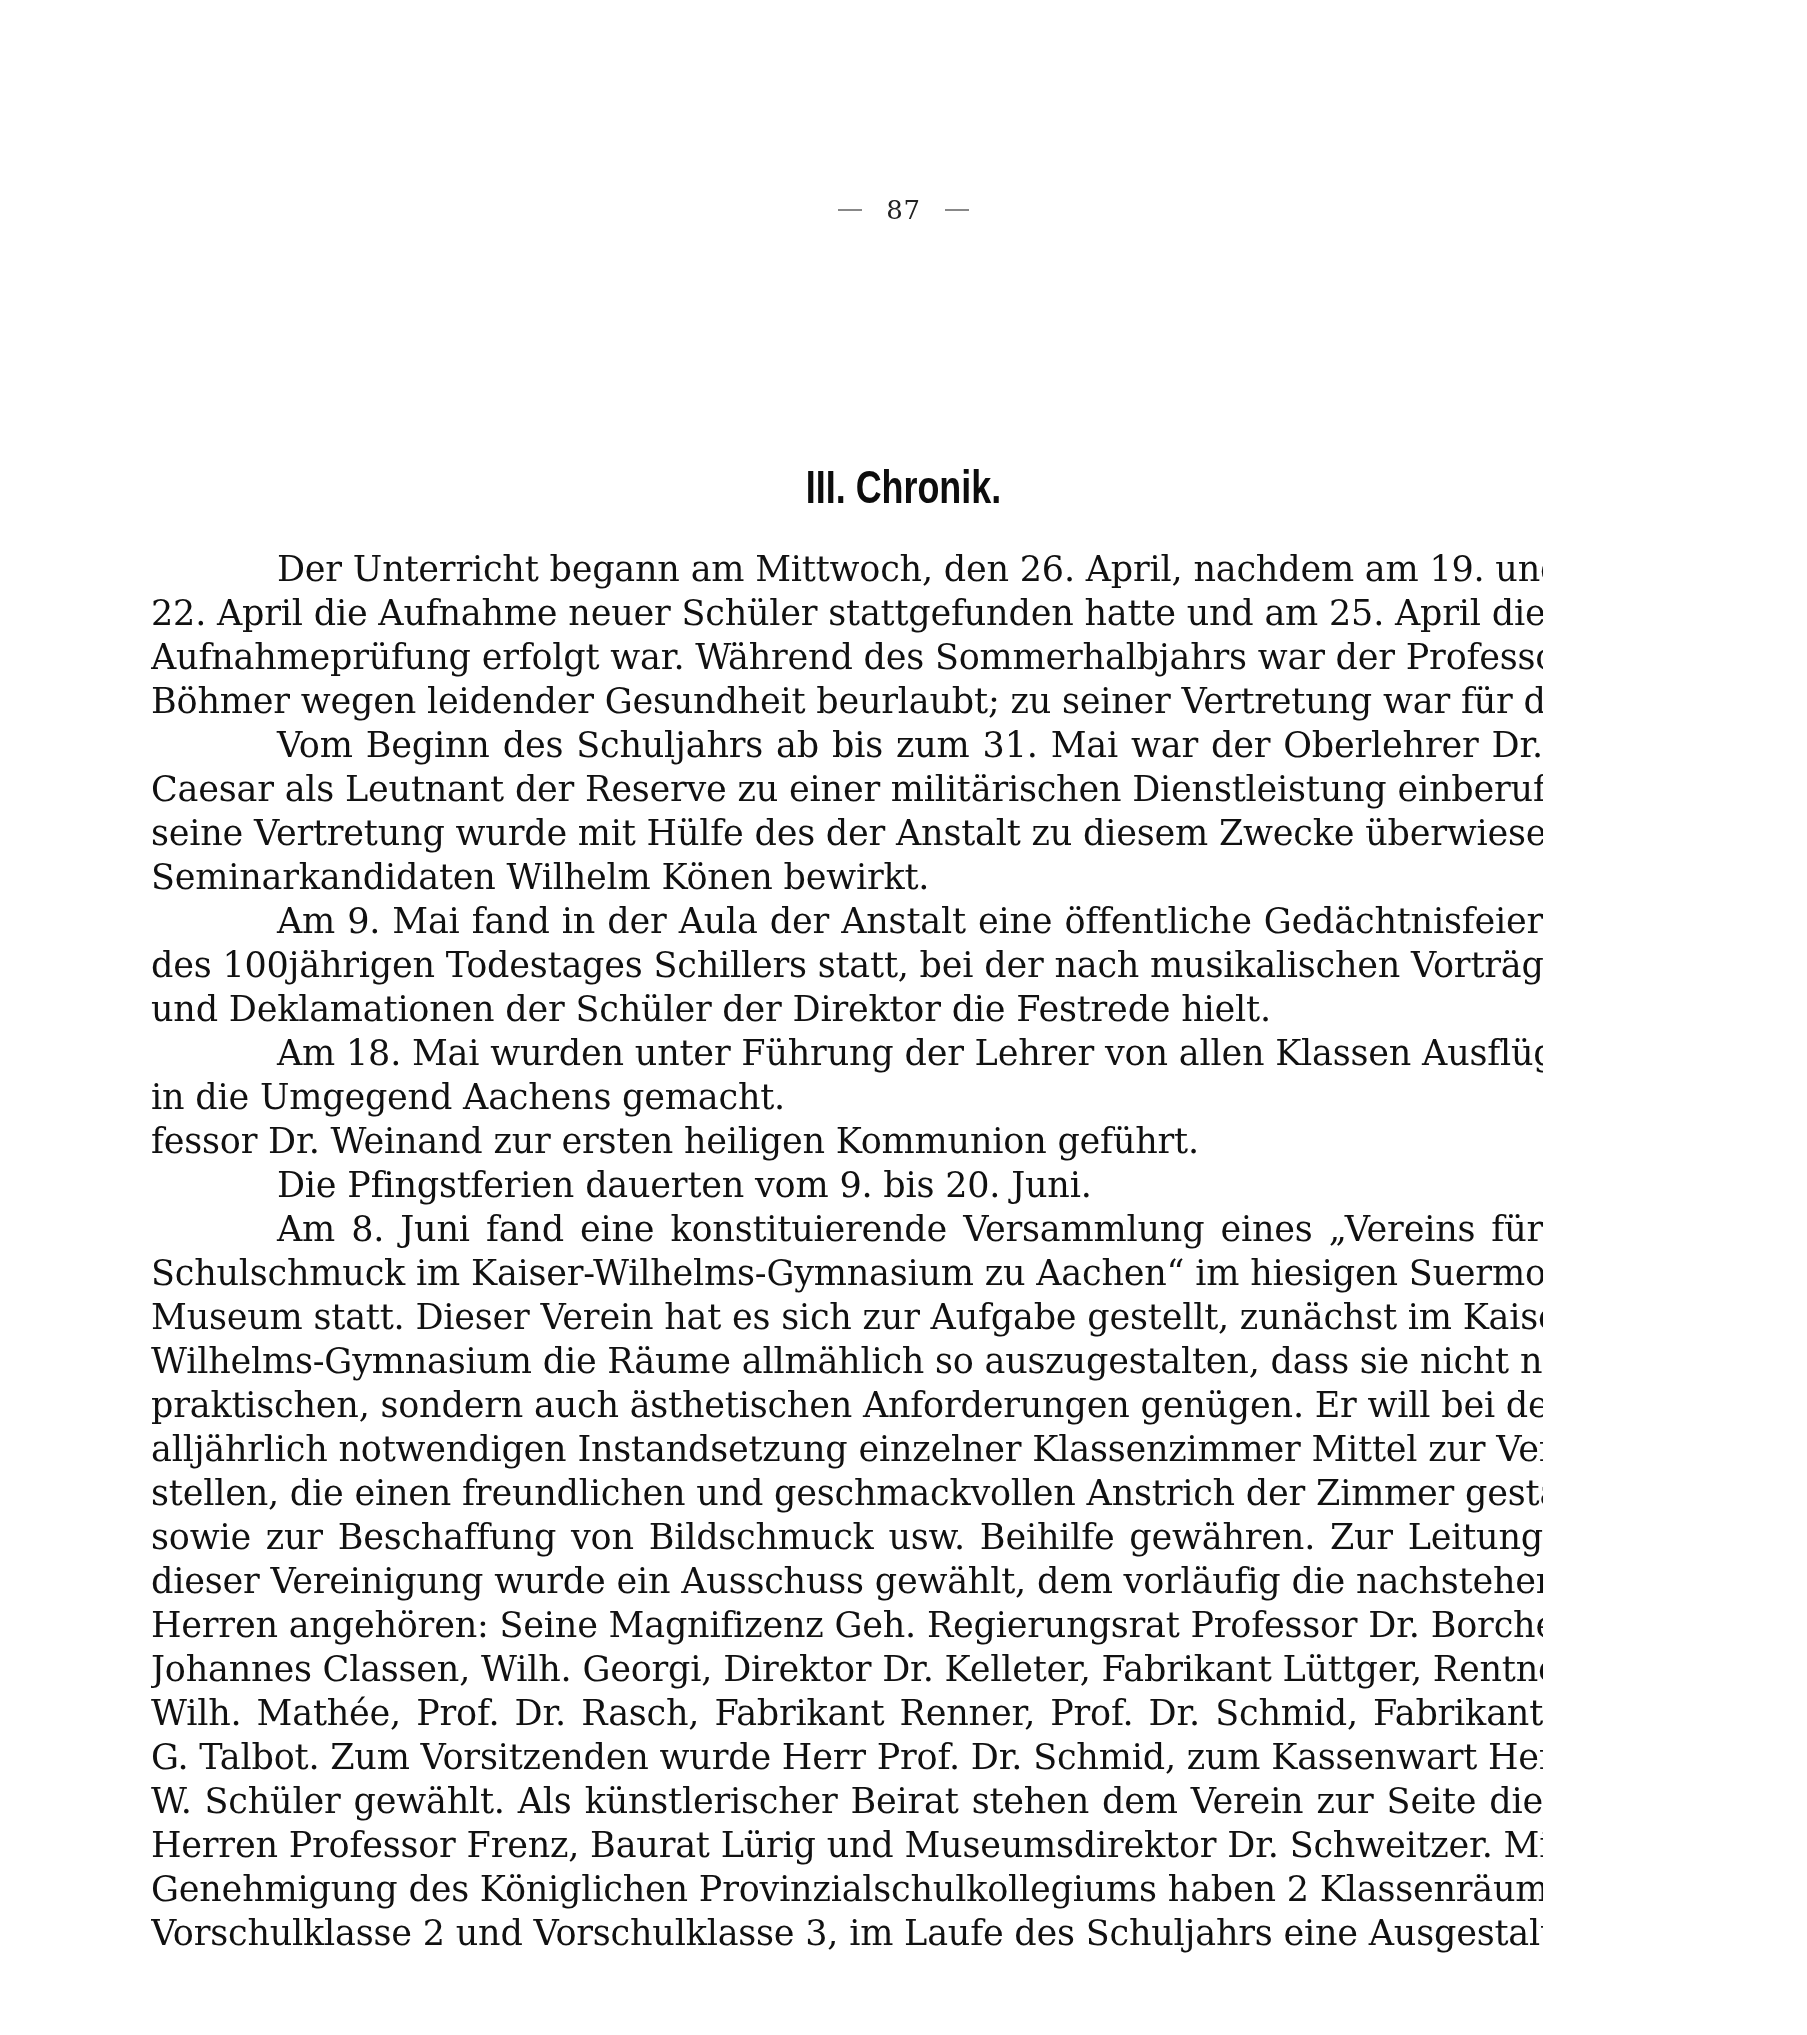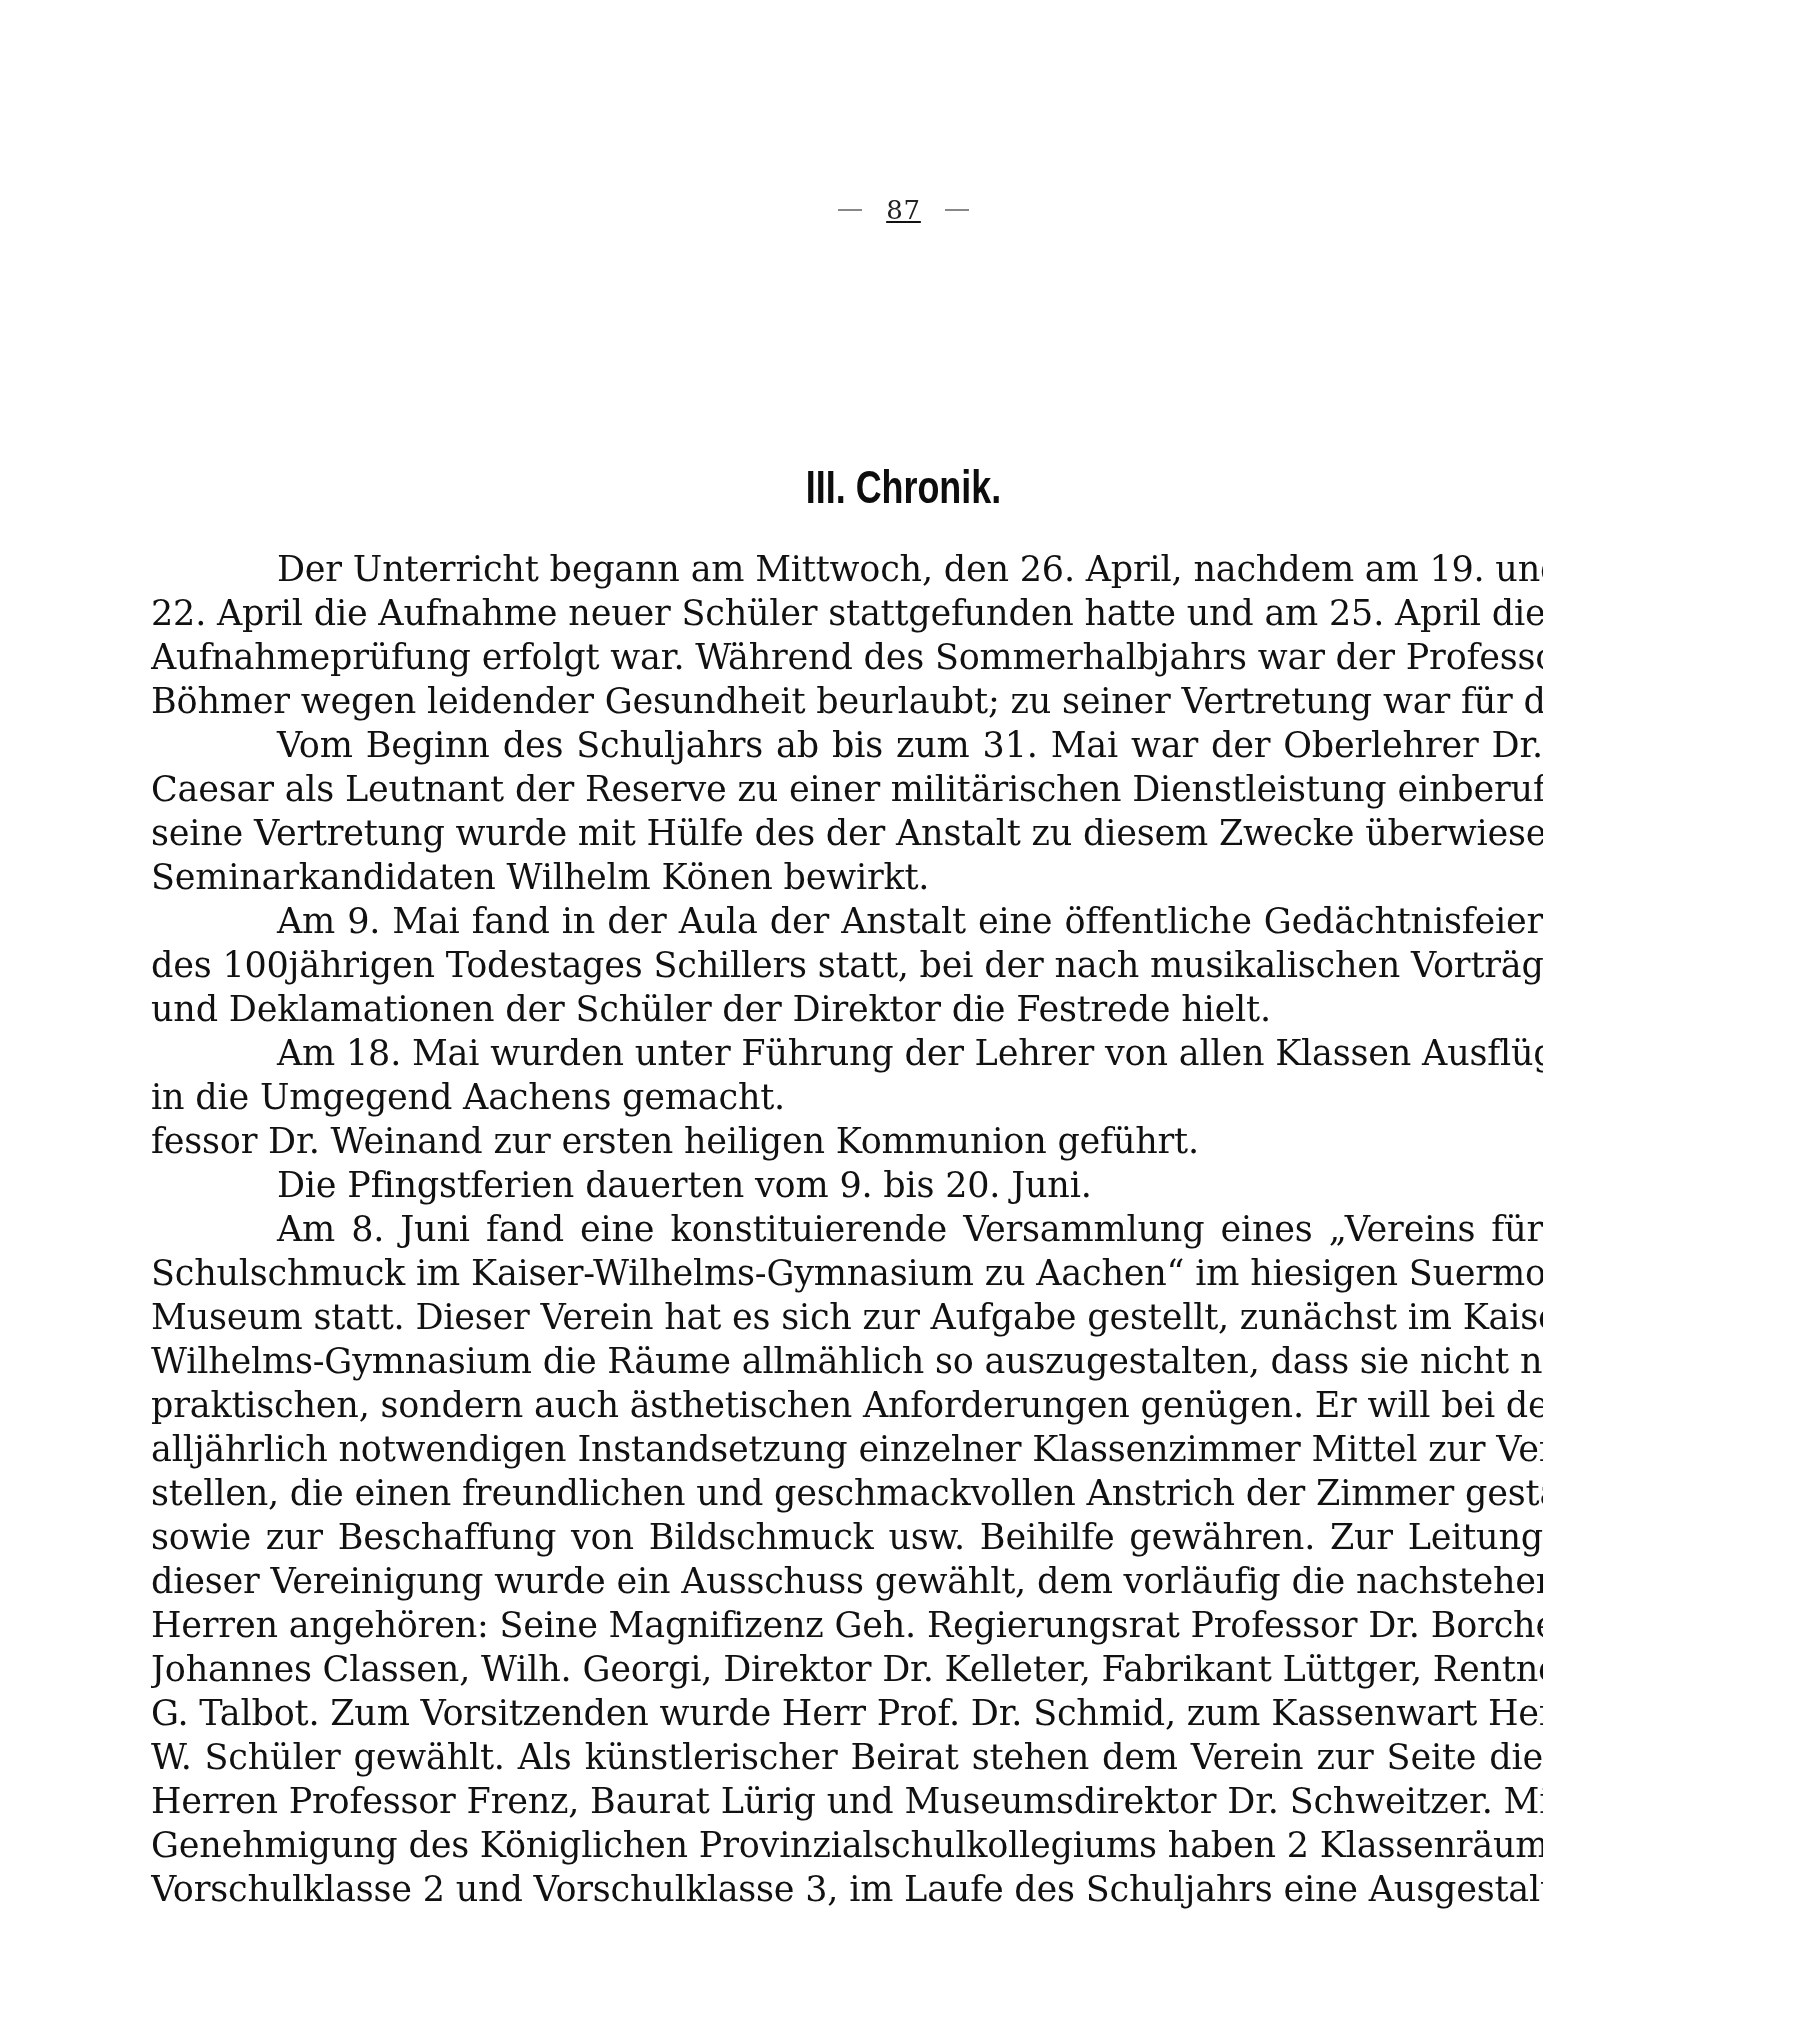--- a/index.html
+++ b/index.html
@@ -4,21 +4,21 @@
   <style>
     html, body { margin: 0; padding: 0; background: #ffffff; }
     body { width: 1807px; height: 2411px; position: relative; overflow: hidden; }
     .page {
       position: absolute; left: 0; top: 0; width: 1807px; height: 2411px;
       background: #ffffff; color: #111111;
       font-family: "DejaVu Serif", "Liberation Serif", serif;
     }
     .page-number-row {
       position: absolute; top: 195px; left: 0; width: 1807px;
-      display: flex; justify-content: center; align-items: center; gap: 24.4px; text-decoration: underline;
+      display: flex; justify-content: center; align-items: center; gap: 24.4px;
     }
     .dash { display: inline-block; width: 23.6px; height: 1.2px; background: #888888; }
     .page-number { font-size: 26px; color: #222222; letter-spacing: 0.8px; }
     .heading {
       position: absolute; top: 460px; left: 0; width: 1807px; text-align: center;
       font-family: "Liberation Sans", "DejaVu Sans", sans-serif;
       font-weight: bold; font-size: 46px; transform: scaleX(0.78);
       color: #0d0d0d;
     }
     .body-text {
@@ -64,20 +64,21 @@
       <div class="line">Schulschmuck im Kaiser-Wilhelms-Gymnasium zu Aachen“ im hiesigen Suermondt-</div>
       <div class="line">Museum statt.  Dieser Verein hat es sich zur Aufgabe gestellt, zunächst im Kaiser-</div>
       <div class="line">Wilhelms-Gymnasium die Räume allmählich so auszugestalten, dass sie nicht nur</div>
       <div class="line">praktischen, sondern auch ästhetischen Anforderungen genügen.  Er will bei der</div>
       <div class="line">alljährlich notwendigen Instandsetzung einzelner Klassenzimmer Mittel zur Verfügung</div>
       <div class="line">stellen, die einen freundlichen und geschmackvollen Anstrich der Zimmer gestatten,</div>
       <div class="line">sowie zur Beschaffung von Bildschmuck usw. Beihilfe gewähren.  Zur Leitung</div>
       <div class="line">dieser Vereinigung wurde ein Ausschuss gewählt, dem vorläufig die nachstehenden</div>
       <div class="line">Herren angehören:  Seine Magnifizenz Geh. Regierungsrat Professor Dr. Borchers,</div>
       <div class="line">Johannes Classen, Wilh. Georgi, Direktor Dr. Kelleter, Fabrikant Lüttger, Rentner</div>
+      <div class="line">Wilh. Mathée,  Prof. Dr. Rasch,  Fabrikant Renner,  Prof. Dr. Schmid,  Fabrikant</div>
       <div class="line">G. Talbot.  Zum Vorsitzenden wurde Herr Prof. Dr. Schmid, zum Kassenwart Herr</div>
       <div class="line">W. Schüler gewählt.  Als künstlerischer Beirat stehen dem Verein zur Seite die</div>
       <div class="line">Herren Professor Frenz, Baurat Lürig und Museumsdirektor Dr. Schweitzer.  Mit</div>
       <div class="line">Genehmigung des Königlichen Provinzialschulkollegiums haben 2 Klassenräume,</div>
       <div class="line">Vorschulklasse 2 und Vorschulklasse 3, im Laufe des Schuljahrs eine Ausgestaltung</div>
     </div>
 
 </div>
 
 

